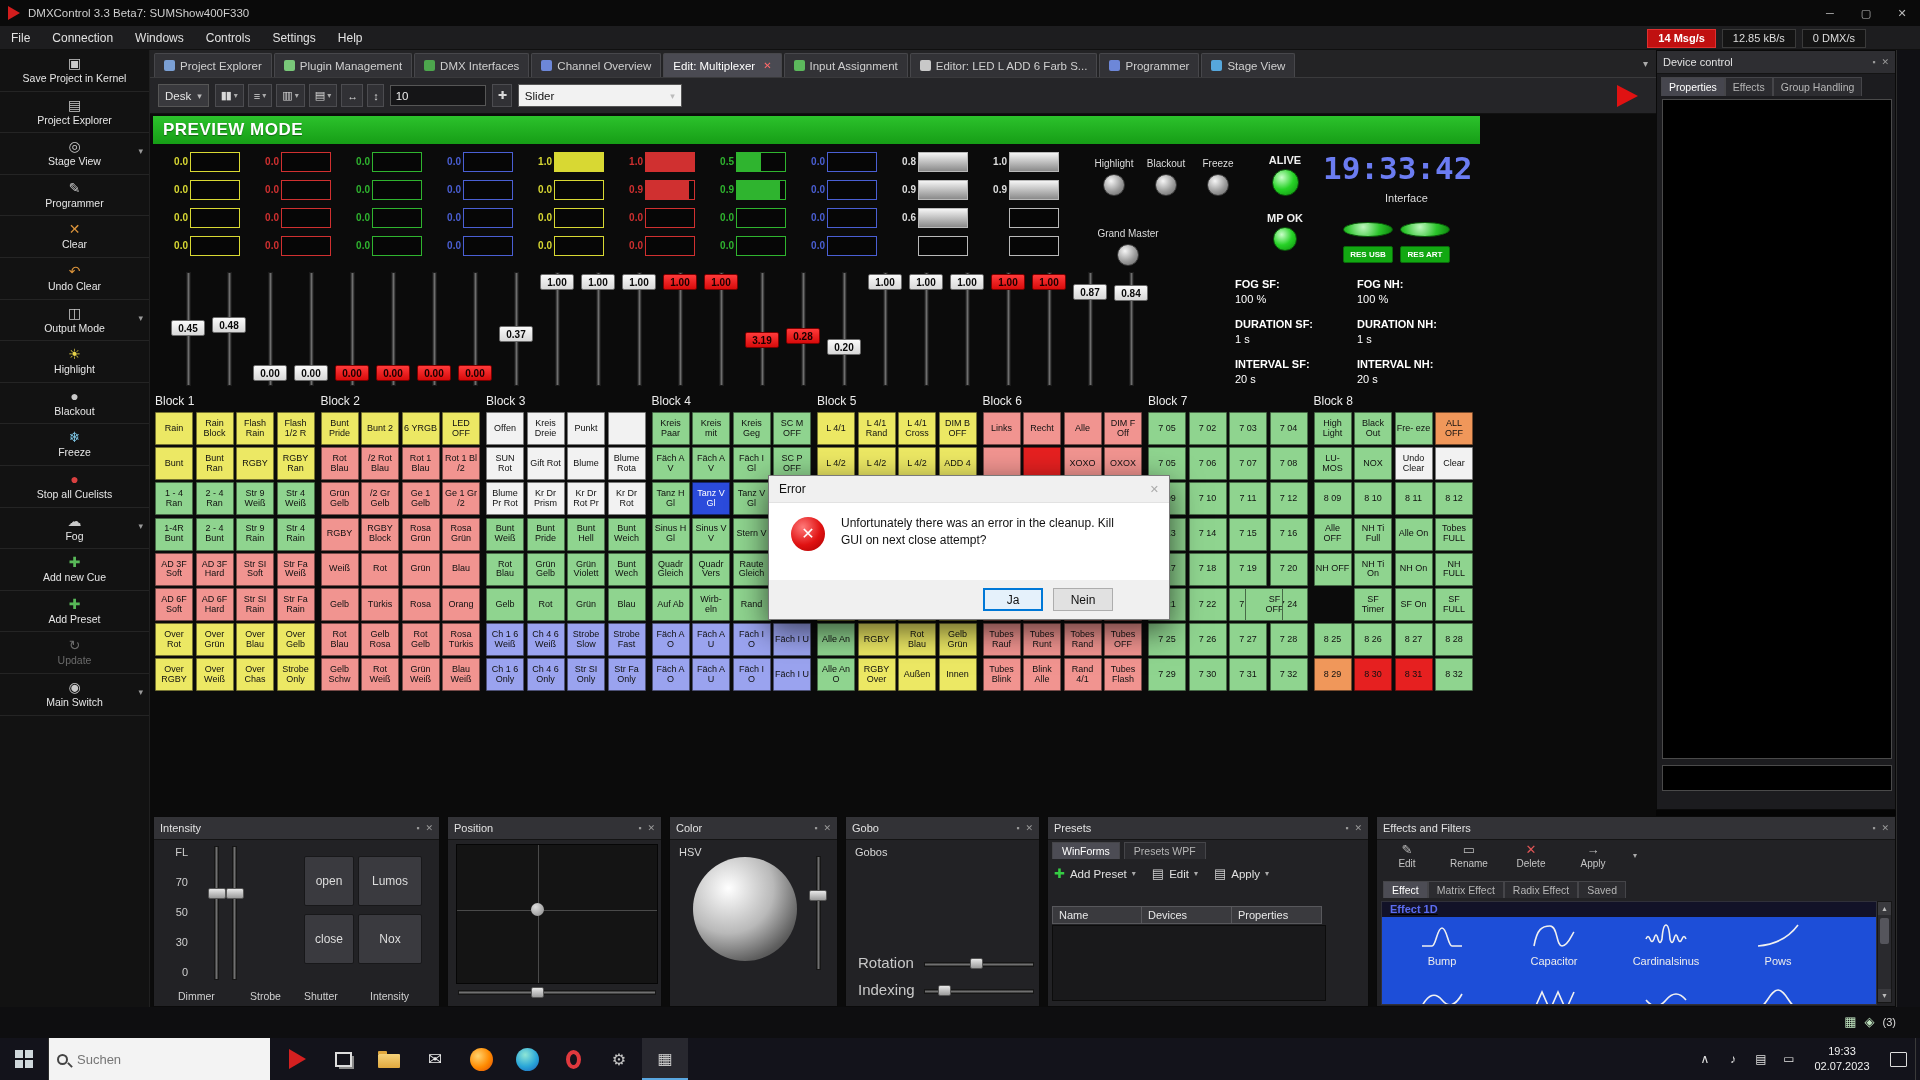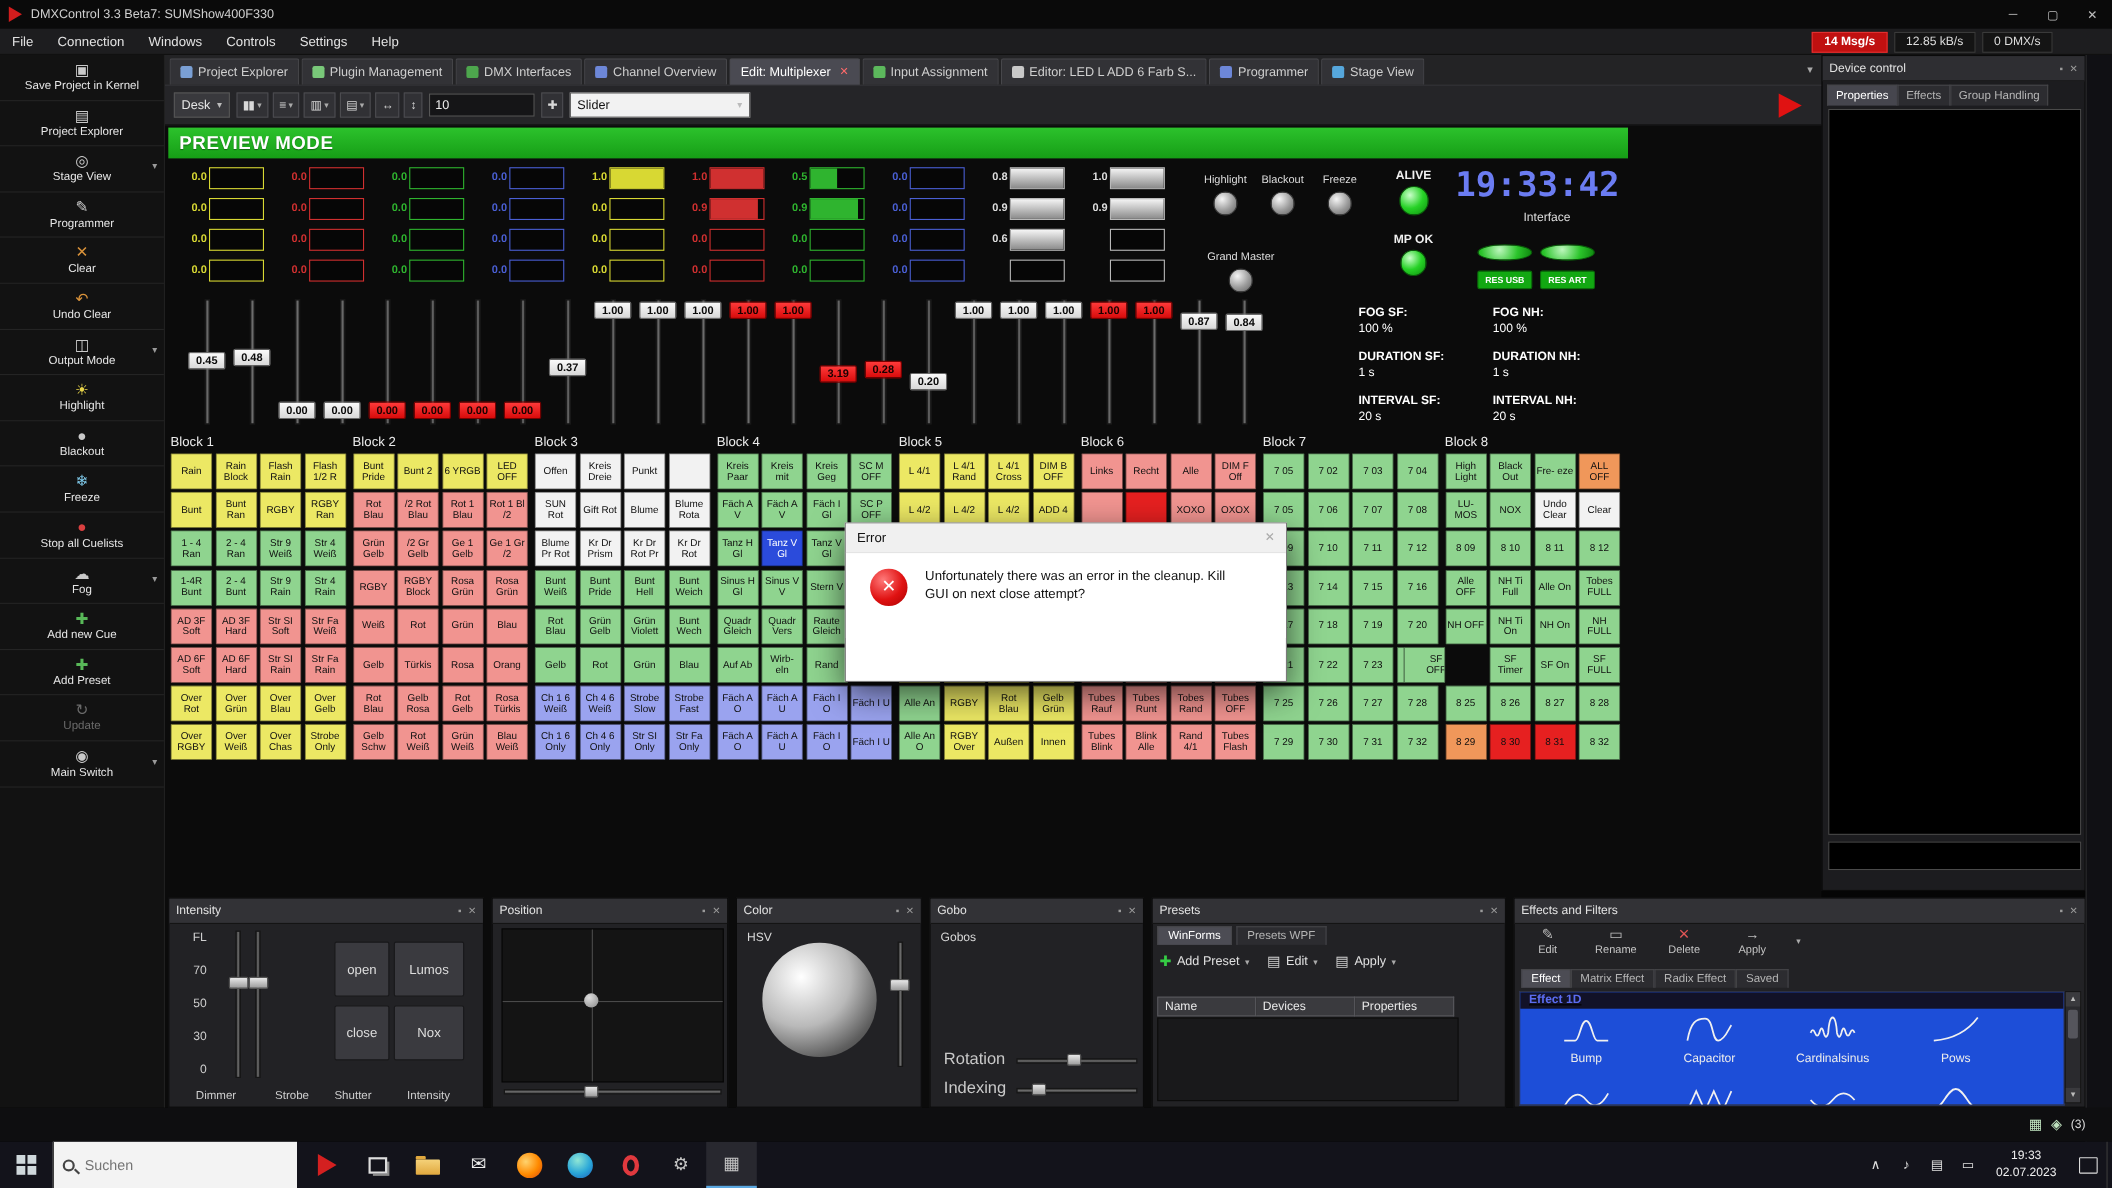--- a/index.html
+++ b/index.html
@@ -850,21 +850,21 @@
       <div class="cell c-g" style="left: 1241.5px; top: 88.4px;">8 11</div>
       <div class="cell c-g" style="left: 1282px; top: 88.4px;">8 12</div>
       <div class="cell c-g" style="left: 1160.5px; top: 123.6px;">Alle OFF</div>
       <div class="cell c-g" style="left: 1201px; top: 123.6px;">NH Ti Full</div>
       <div class="cell c-g" style="left: 1241.5px; top: 123.6px;">Alle On</div>
       <div class="cell c-g" style="left: 1282px; top: 123.6px;">Tobes FULL</div>
       <div class="cell c-g" style="left: 1160.5px; top: 158.8px;">NH OFF</div>
       <div class="cell c-g" style="left: 1201px; top: 158.8px;">NH Ti On</div>
       <div class="cell c-g" style="left: 1241.5px; top: 158.8px;">NH On</div>
       <div class="cell c-g" style="left: 1282px; top: 158.8px;">NH FULL</div>
-      <div class="cell c-g" style="left: 1123px; top: 194px; padding-left: 22px;">SF OFF</div>
+      <div class="cell c-g" style="left: 1092px; top: 194px; padding-left: 22px;">SF OFF</div>
       <div class="cell c-g" style="left: 1201px; top: 194px;">SF Timer</div>
       <div class="cell c-g" style="left: 1241.5px; top: 194px;">SF On</div>
       <div class="cell c-g" style="left: 1282px; top: 194px;">SF FULL</div>
       <div class="cell c-g" style="left: 1160.5px; top: 229.2px;">8 25</div>
       <div class="cell c-g" style="left: 1201px; top: 229.2px;">8 26</div>
       <div class="cell c-g" style="left: 1241.5px; top: 229.2px;">8 27</div>
       <div class="cell c-g" style="left: 1282px; top: 229.2px;">8 28</div>
       <div class="cell c-o" style="left: 1160.5px; top: 264.4px;">8 29</div>
       <div class="cell c-r" style="left: 1201px; top: 264.4px;">8 30</div>
       <div class="cell c-r" style="left: 1241.5px; top: 264.4px;">8 31</div>
@@ -1066,20 +1066,24 @@
 
   <div id="dialog">
     <div class="dlg-title">
       <span class="dlg-title-text">Error</span>
       <span class="dlg-close">✕</span>
     </div>
     <div class="dlg-body">
       <div class="dlg-icon">✕</div>
       <div class="dlg-msg">Unfortunately there was an error in the cleanup. Kill GUI on next close attempt?</div>
     </div>
+    <div class="dlg-foot">
+      <div class="dlg-btn primary">Ja</div>
+      <div class="dlg-btn">Nein</div>
+    </div>
   </div>
 
   <div id="taskbar">
     <div id="start">
       <div class="win-grid">
           <div></div>
           <div></div>
           <div></div>
           <div></div>
         </div>

